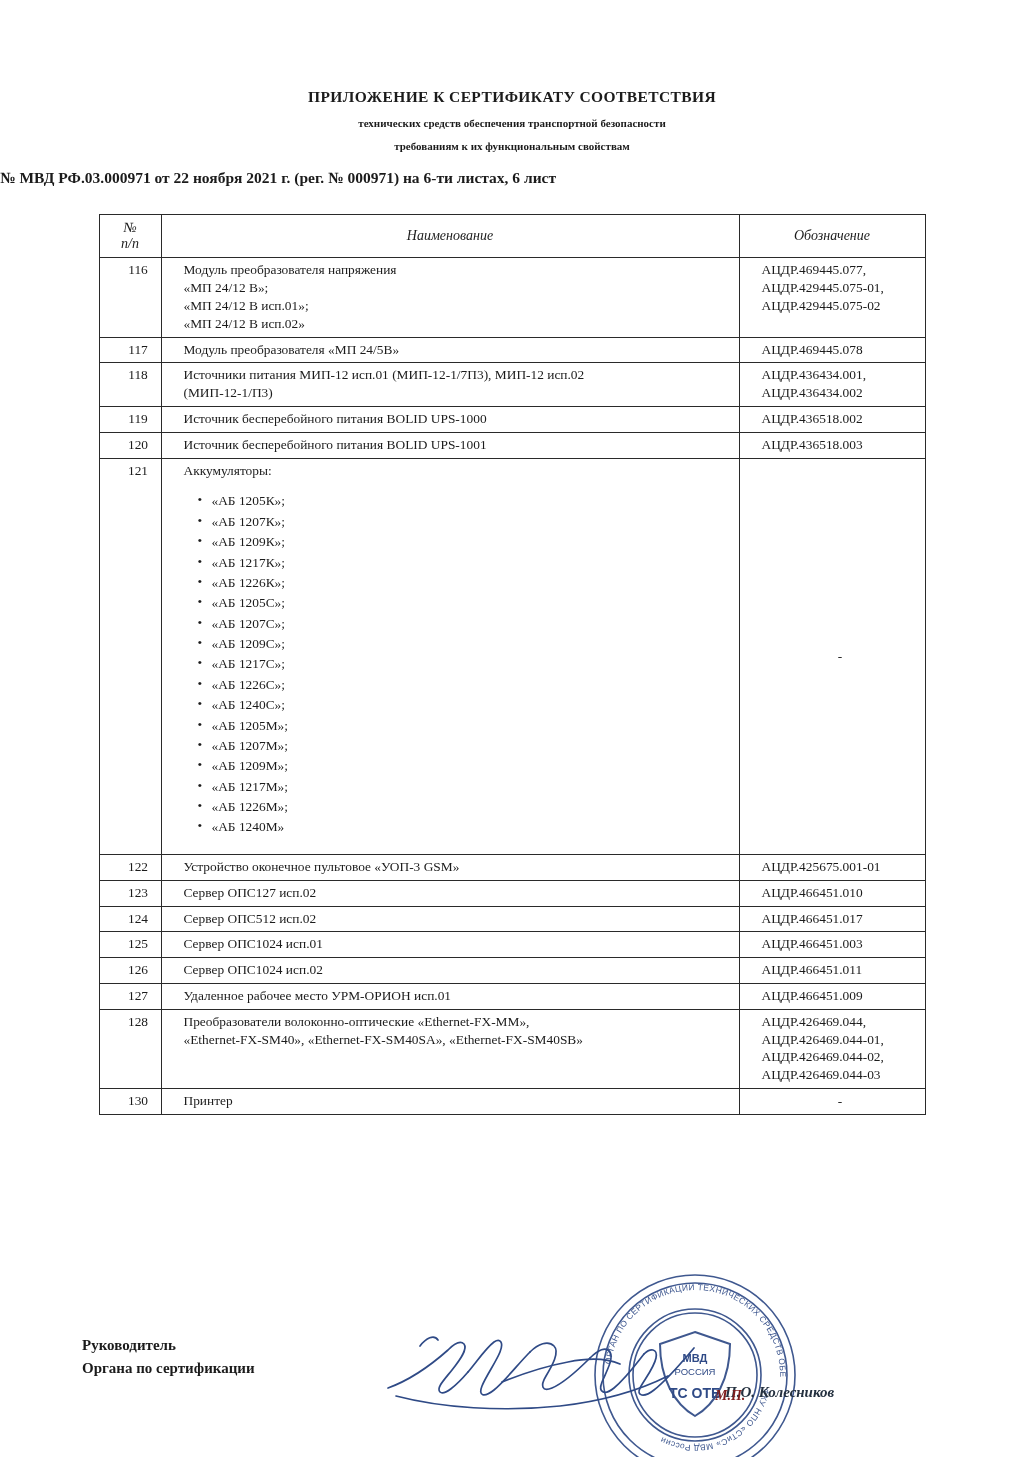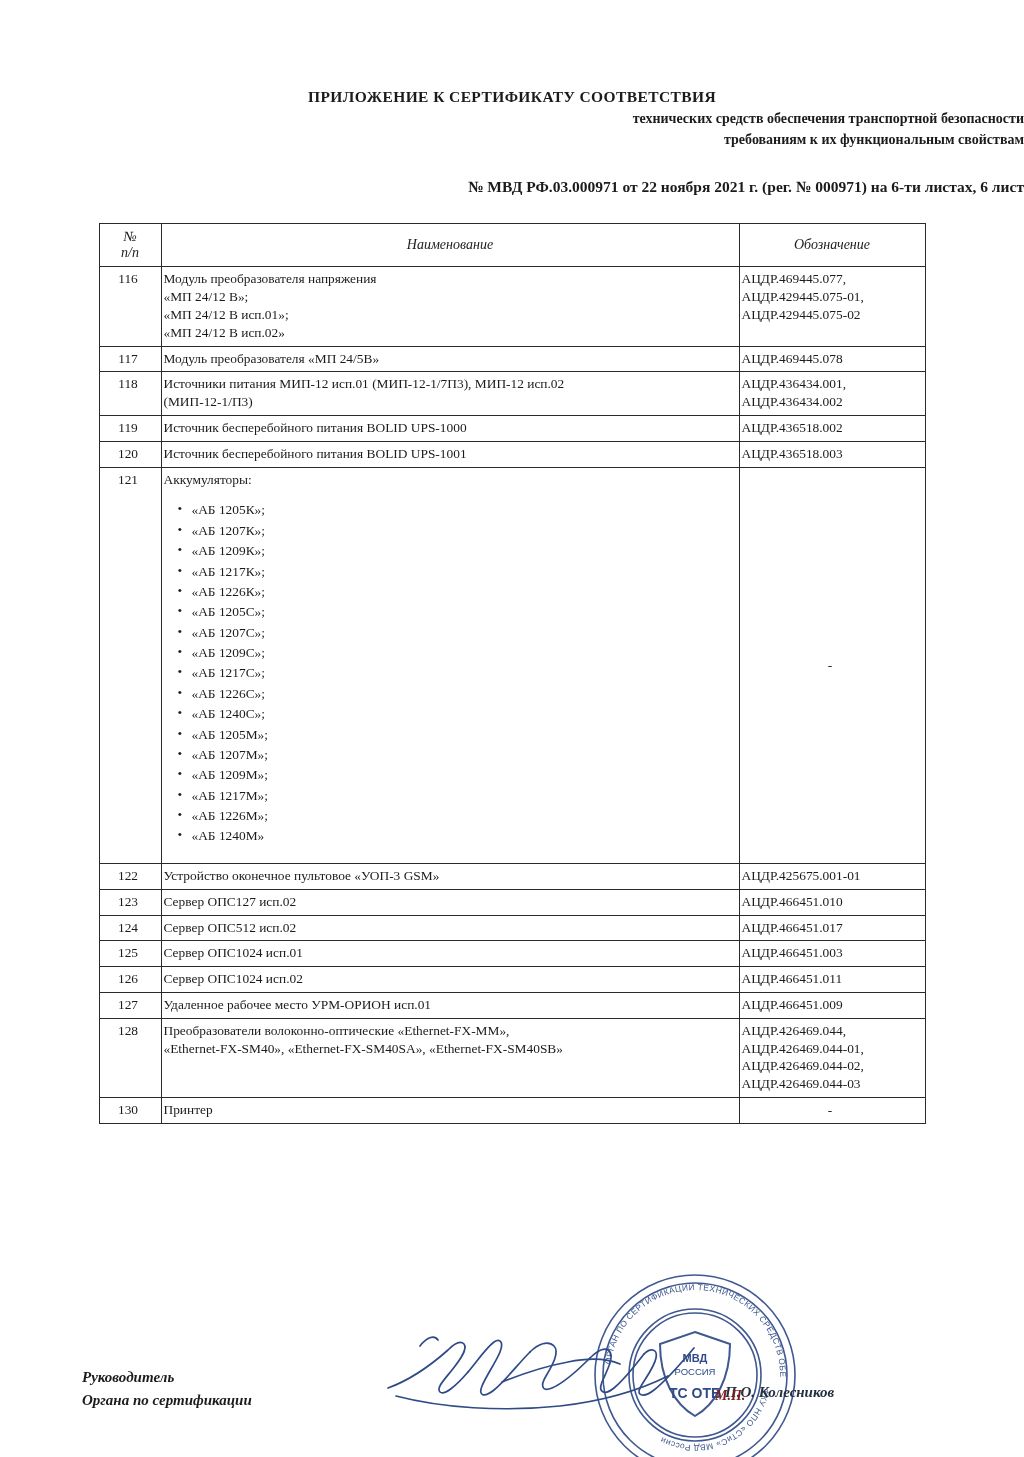--- a/index.html
+++ b/index.html
@@ -27,40 +27,39 @@
     margin-top: 88px;
   }
   .header .line1 {
     font-weight: bold;
     font-size: 15.5px;
     letter-spacing: 0.4px;
   }
   .header .line2,
   .header .line3 {
     font-weight: bold;
-    font-size: 14px;
-    margin-top: 5px;
-    text-align: right;
+    font-size: 11px;
+    margin-top: 11px;
   }
   .cert-line {
-    text-align: right;
+    text-align: left;
     font-weight: bold;
     font-size: 15.5px;
-    margin-top: 30px;
+    margin-top: 17px;
   }
   table.main {
     border-collapse: collapse;
     margin: 27px auto 0 auto;
     width: 826px;
     table-layout: fixed;
   }
   table.main td, table.main th {
     border: 1px solid #2a2a2a;
     vertical-align: top;
-    padding: 3px 6px 4px 2px;
+    padding: 3px 6px 4px 22px;
     font-size: 13.4px;
     line-height: 1.33;
   }
   table.main thead th {
     text-align: center;
     vertical-align: middle;
     font-style: italic;
     font-weight: normal;
     font-size: 14px;
     padding: 5px 4px;
@@ -101,25 +100,23 @@
     left: 2px;
     top: -1px;
   }
   .acc-title {
     margin-bottom: 11px;
   }
   .sign-block {
     position: absolute;
     left: 82px;
     top: 1246px;
-    font-style: italic;
     font-weight: bold;
     font-size: 15px;
     line-height: 1.55;
-    margin-top: 32px;
   }
   .sign-name {
     position: absolute;
     left: 725px;
     top: 1296px;
     font-style: italic;
     font-weight: bold;
     font-size: 15px;
     color: #24303f;
   }

